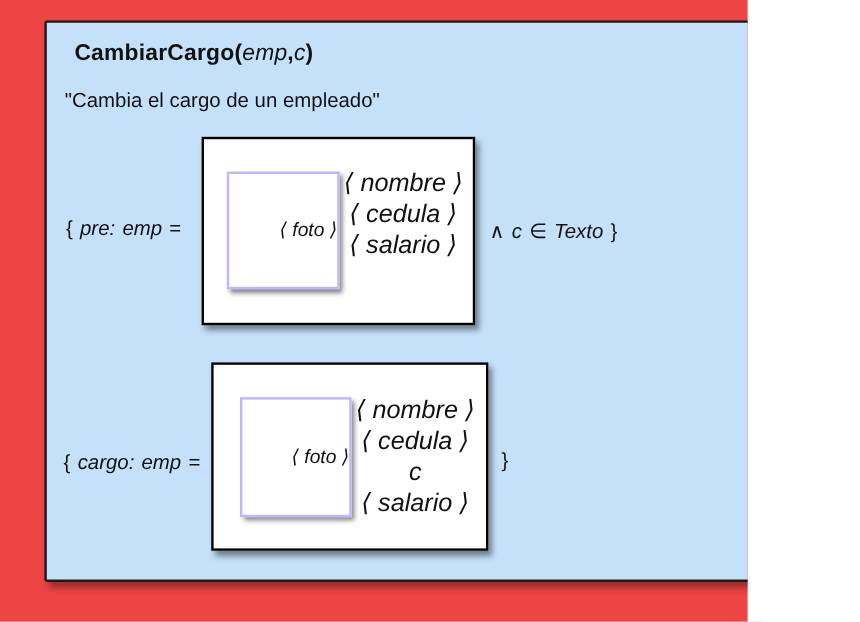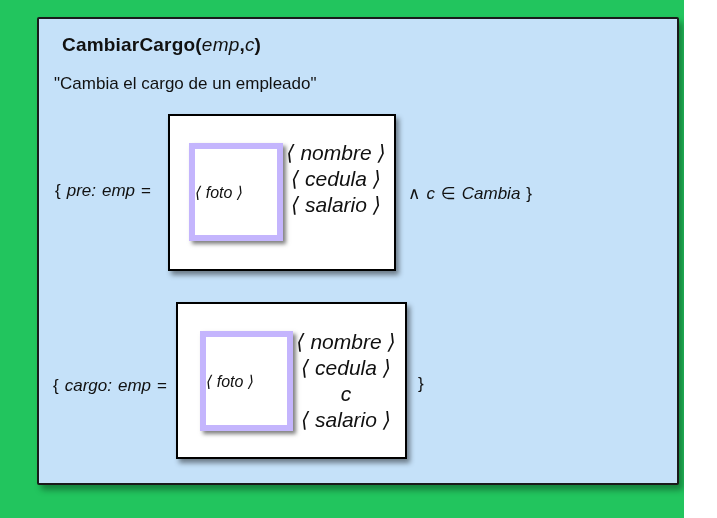--- a/index.html
+++ b/index.html
@@ -4,22 +4,22 @@
 <style>
   html, body { margin: 0; padding: 0; }
   body {
     width: 717px; height: 518px;
     background: #ffffff;
     font-family: "Liberation Sans", "DejaVu Sans", sans-serif;
     color: #111111;
   }
   #canvas {
     position: relative;
-    width: 684px; height: 518px;
-    background: #22c55e;
+    width: 623px; height: 518px;
+    background: #ef4444;
     overflow: hidden;
   }
   .panel {
     position: absolute;
     left: 37px; top: 17px;
     width: 642px; height: 468px;
     box-sizing: border-box;
     background: #c5e1f9;
     border: 2px solid #1a1a1a;
     border-radius: 2px;
@@ -51,23 +51,23 @@
     background: #ffffff;
     border: 2px solid #000000;
     box-shadow: 3px 4px 5px rgba(0,0,0,0.45);
   }
   .pre-box  { left: 129px; top: 95px;  width: 228px; height: 157px; }
   .post-box { left: 137px; top: 283px; width: 231px; height: 157px; }
   .foto-box {
     position: absolute;
     box-sizing: border-box;
     background: #ffffff;
-    border: 6px solid #c4b5fd;
+    border: 2px solid #c4b5fd;
     box-shadow: 3px 3px 4px rgba(0,0,0,0.5);
-    display: flex; align-items: center; justify-content: flex-start;
+    display: flex; align-items: center; justify-content: flex-end;
     font-size: 16px; font-style: italic;
   }
   .pre-foto  { left: 19px; top: 27px; width: 94px; height: 98px; }
   .post-foto { left: 22px; top: 27px; width: 93px; height: 100px; }
   .fields {
     position: absolute;
     width: 112px;
     text-align: center;
     font-size: 21px; font-style: italic;
     line-height: 26px;
@@ -101,21 +101,21 @@
         <div>⟨ nombre ⟩</div>
         <div>⟨ cedula ⟩</div>
         <div>⟨ salario ⟩</div>
       </div>
     </div>
 
     <div class="cond-line pre-cond">
       <span>∧</span>
       <span class="i">c</span>
       <span>∈</span>
-      <span class="i">Cambia</span>
+      <span class="i">Texto</span>
       <span>}</span>
     </div>
 
     <div class="cond-line post-line">
       <span>{</span>
       <span class="i">cargo:</span>
       <span class="i">emp</span>
       <span>=</span>
     </div>
 

